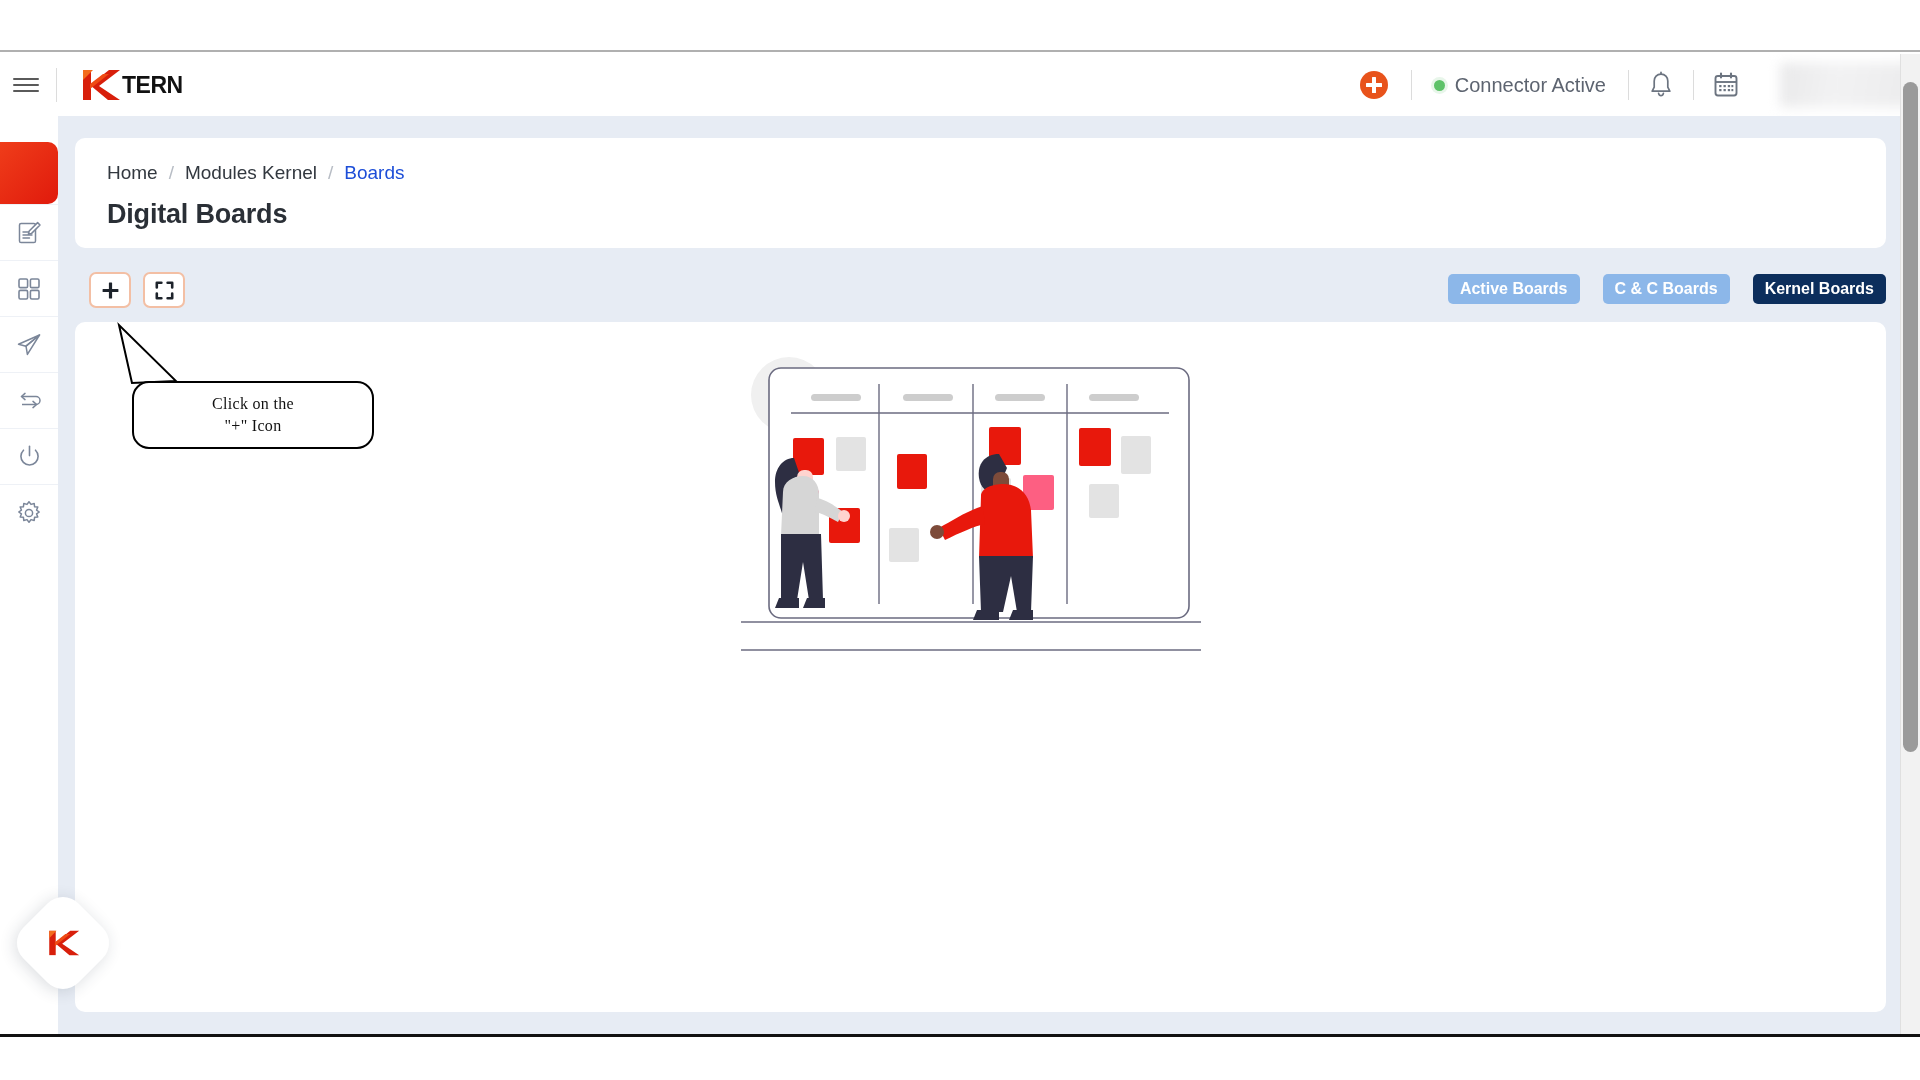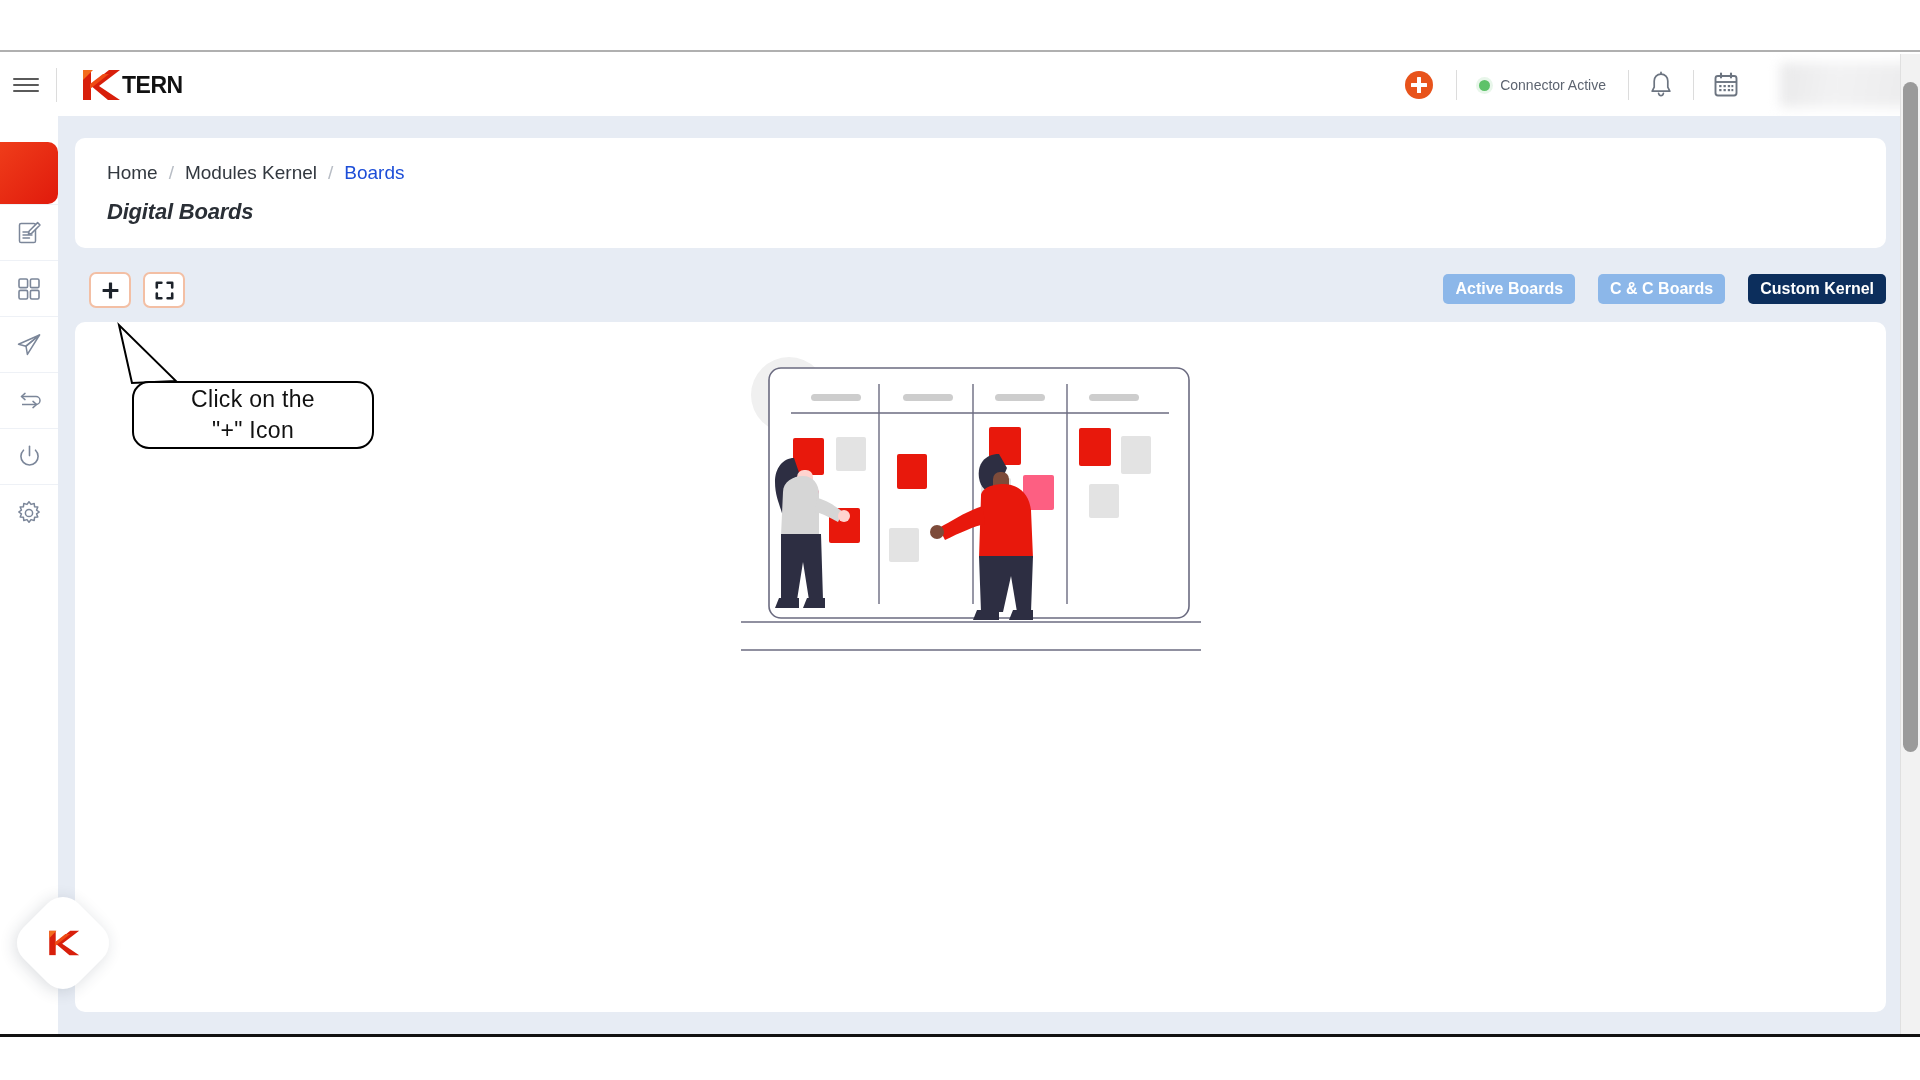--- a/index.html
+++ b/index.html
@@ -43,21 +43,21 @@
   }
 
   #header-right {
     margin-left: auto; display: flex; align-items: center; height: 62px;
     padding-right: 0px;
   }
   #add-circle-button { width: 30px; height: 30px; cursor: pointer; margin-right: 22px; }
   .hdiv { width: 1px; height: 30px; background: #dcdcdc; }
   #connector-status {
     display: flex; align-items: center; gap: 10px;
-    padding: 0 22px; font-size: 14px; color: #5d6470; white-space: nowrap;
+    padding: 0 22px; font-size: 20px; color: #5d6470; white-space: nowrap;
   }
   #connector-status .dot {
     width: 11px; height: 11px; border-radius: 50%; background: #5ec269;
     box-shadow: 0 0 0 3px #e8f6ea;
   }
   #notifications-button, #calendar-button {
     width: 64px; height: 62px; display: flex; align-items: center;
     justify-content: center; cursor: pointer;
   }
   #user-profile-blurred {
@@ -94,21 +94,21 @@
   }
   #breadcrumb {
     position: absolute; left: 32px; top: 24px;
     font-size: 19px; color: #32383f; display: flex; align-items: flex-start; gap: 11px;
   }
   #breadcrumb .sep { color: #b7bcc4; }
   #breadcrumb .crumb-current { color: #1d4ed8; }
   #breadcrumb .crumb-link { cursor: pointer; }
   #page-title {
     position: absolute; left: 32px; top: 61px;
-    font-size: 22px; font-weight: 700; color: #2a2f36; letter-spacing: -0.2px; font-style: italic;
+    font-size: 27px; font-weight: 700; color: #2a2f36; letter-spacing: -0.2px;
   }
 
   
   #toolbar {
     position: absolute; left: 17px; top: 148px; right: 12px; height: 54px;
   }
   #toolbar-left { position: absolute; left: 14px; top: 8px; display: flex; gap: 12px; }
   .icon-btn {
     width: 42px; height: 36px; background: #ffffff;
     border: 2px solid #f3bfa4; border-radius: 7px;
@@ -147,22 +147,22 @@
     position: absolute; left: 132px; top: 327px; width: 242px; height: 68px;
     z-index: 40;
   }
   #callout-bubble {
     position: absolute; left: 0; top: 0; width: 242px; height: 68px;
     background: #ffffff; border: 2.5px solid #000000; border-radius: 17px;
     display: flex; flex-direction: column; align-items: center;
     justify-content: center; gap: 2px;
   }
   #callout-bubble .line {
-    font-family: Liberation Sans, sans-serif;
-    font-size: 23px; color: #111111; letter-spacing: 0.3px; line-height: 1.25;
+    font-family: Liberation Serif, serif;
+    font-size: 16px; color: #111111; letter-spacing: 0.3px; line-height: 1.25;
   }
   #callout-tail { position: absolute; left: -18px; top: -60px; }
 
   
   #floating-logo-button {
     position: absolute; left: 24px; bottom: 54px; width: 78px; height: 78px;
     background: #ffffff; border-radius: 22px; transform: rotate(45deg);
     box-shadow: 0 3px 16px rgba(40,50,70,0.16);
     display: flex; align-items: center; justify-content: center; cursor: pointer;
     z-index: 50;
@@ -346,21 +346,21 @@
             <path d="M12.6 1.8 L17.2 1.8 L17.2 6.4" fill="none" stroke="#1d232b" stroke-width="2.6" stroke-linecap="round" stroke-linejoin="round"></path>
             <path d="M17.2 12.6 L17.2 17.2 L12.6 17.2" fill="none" stroke="#1d232b" stroke-width="2.6" stroke-linecap="round" stroke-linejoin="round"></path>
             <path d="M6.4 17.2 L1.8 17.2 L1.8 12.6" fill="none" stroke="#1d232b" stroke-width="2.6" stroke-linecap="round" stroke-linejoin="round"></path>
           </svg>
         </div>
       </div>
 
       <div id="toolbar-right">
         <button class="filter-btn inactive">Active Boards</button>
         <button class="filter-btn inactive">C &amp; C Boards</button>
-        <button class="filter-btn active">Custom Kernel</button>
+        <button class="filter-btn active">Kernel Boards</button>
       </div>
     </div>
 
     <div id="content-panel">
       <div id="empty-state">
 
         <svg id="board-illustration" viewBox="0 0 500 380">
           <circle cx="58" cy="45" r="38" fill="#f0f0f0"></circle>
           <rect x="38" y="18" width="420" height="250" rx="12" fill="#ffffff" stroke="#6b6b80" stroke-width="1.6"></rect>
           <g stroke="#6b6b80" stroke-width="1.4">

